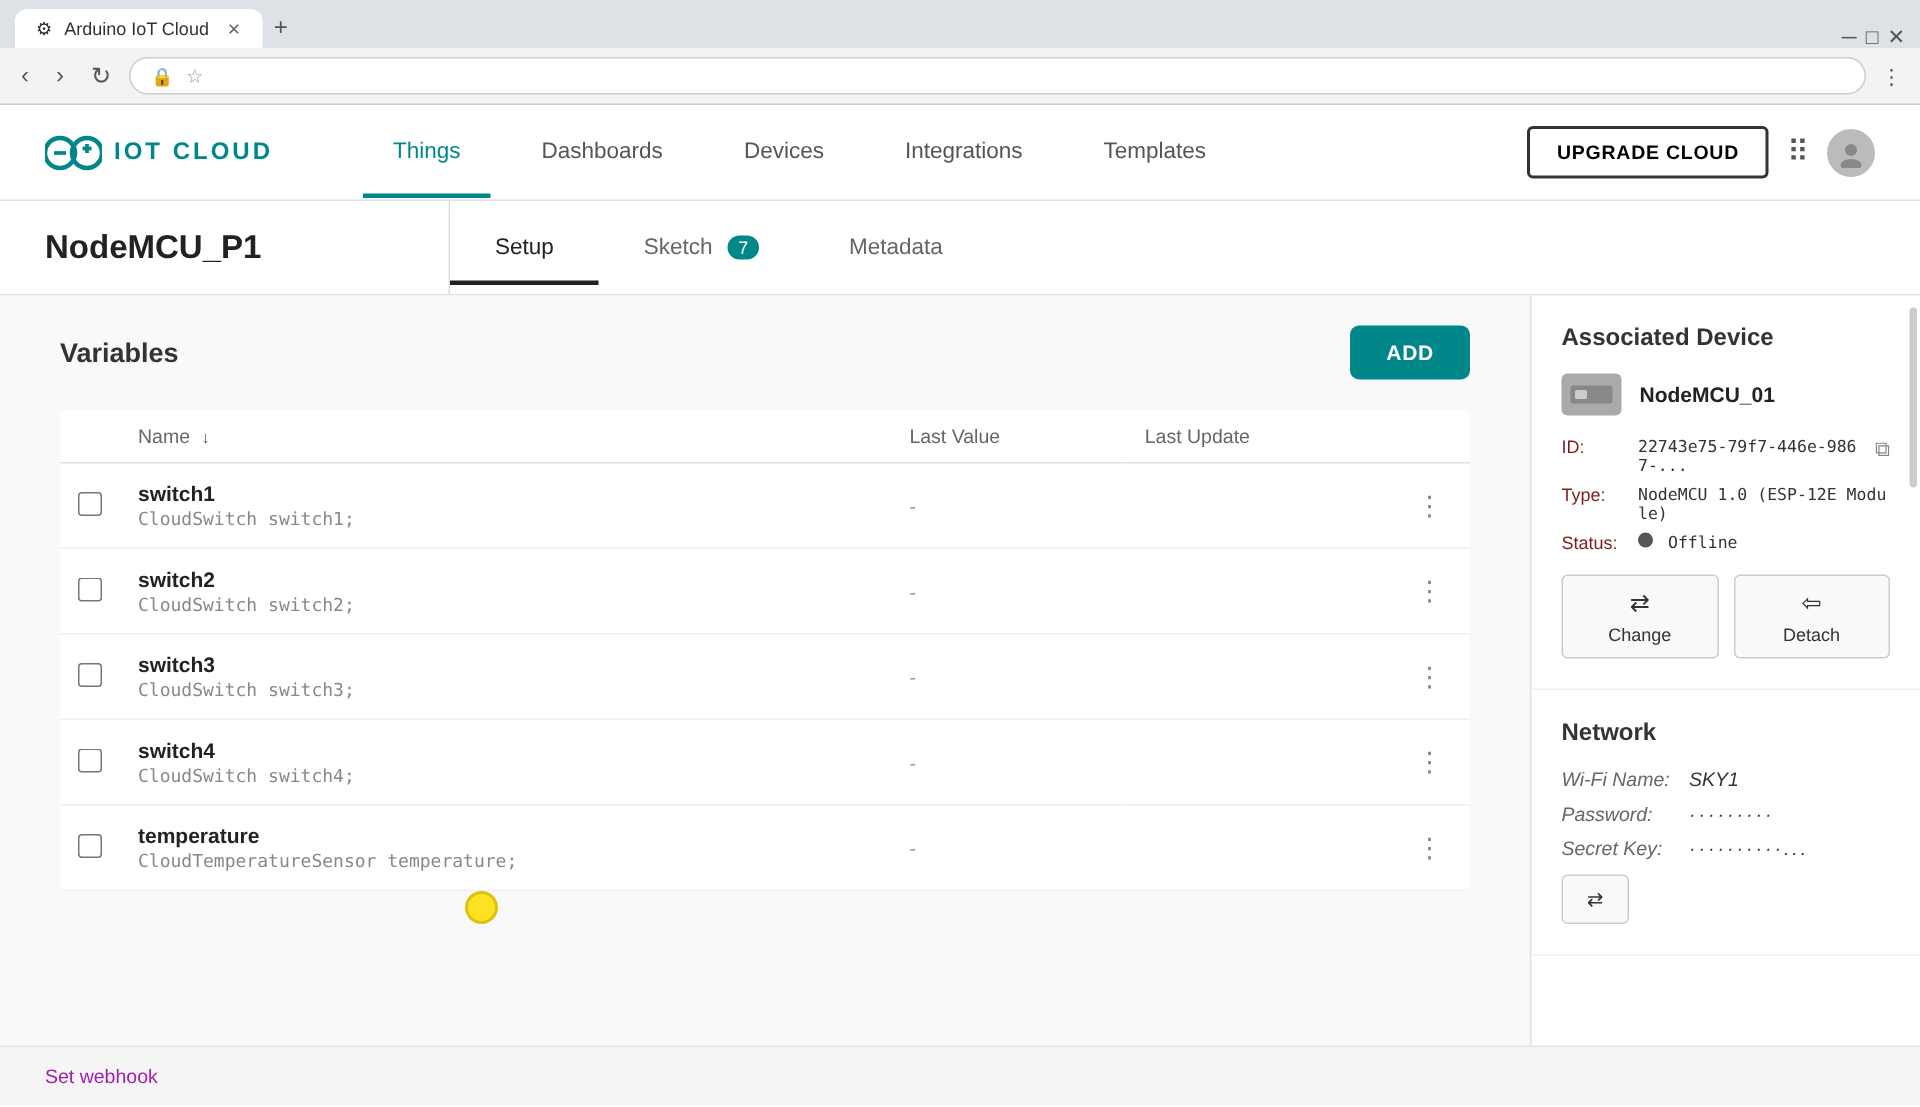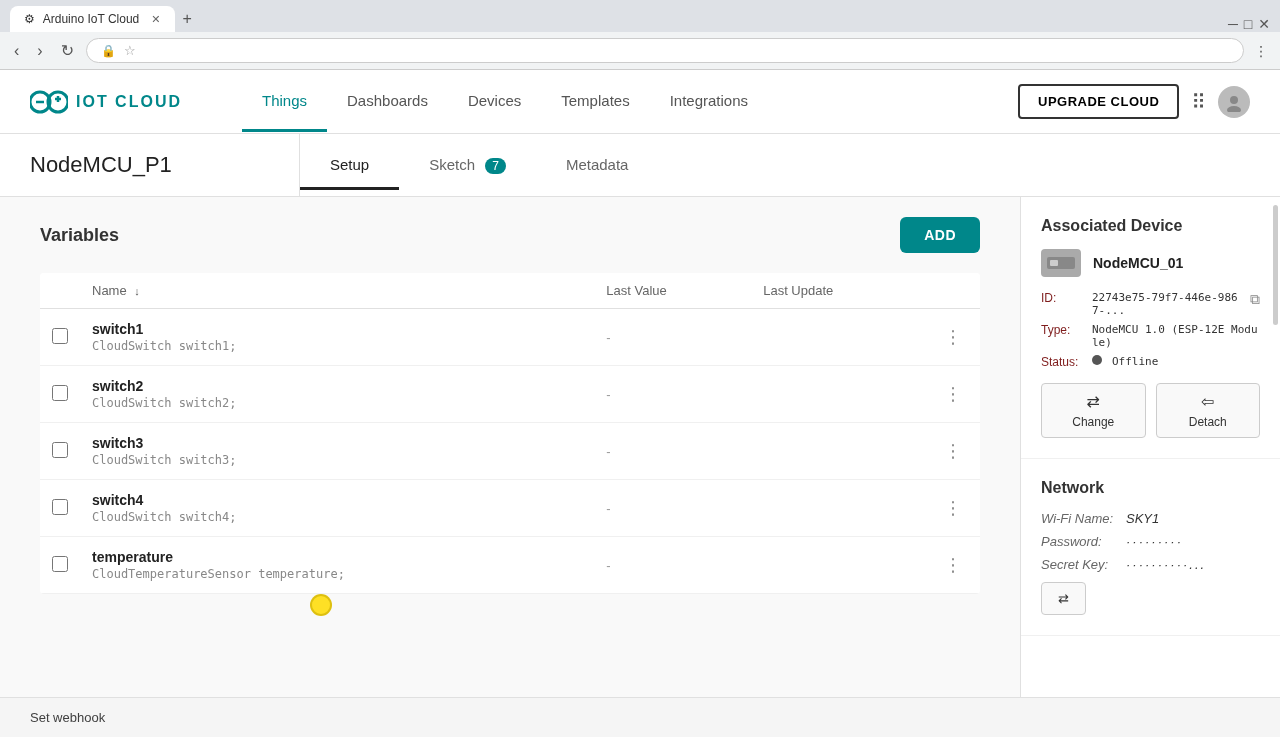--- a/index.html
+++ b/index.html
@@ -18,28 +18,28 @@
     .browser-actions { display: flex; gap: 4px; }
     .browser-action-btn { background: none; border: none; cursor: pointer; color: #555; font-size: 14px; padding: 2px 4px; }
 
     
     .app { background: #fff; min-height: calc(738px - 70px); }
 
     
     .app-header { background: #fff; border-bottom: 1px solid #e0e0e0; display: flex; align-items: center; padding: 0 30px; height: 64px; }
     .logo-area { display: flex; align-items: center; gap: 8px; margin-right: 60px; }
     .brand-name { font-size: 16px; font-weight: 700; color: #00878a; letter-spacing: 2px; }
-    .nav-links { display: flex; align-items: center; gap: 0; flex: 1; }
+    .nav-links { display: flex; align-items: center; gap: 14px; flex: 1; }
     .nav-link { padding: 20px 20px; font-size: 15px; color: #555; cursor: pointer; text-decoration: none; border-bottom: 3px solid transparent; transition: color 0.2s; }
     .nav-link.active { color: #00878a; border-bottom: 3px solid #00878a; font-weight: 500; }
     .header-actions { display: flex; align-items: center; gap: 12px; margin-left: auto; }
     .upgrade-btn { border: 2px solid #333; background: #fff; padding: 8px 18px; font-size: 13px; font-weight: 700; cursor: pointer; border-radius: 4px; letter-spacing: 0.5px; }
     .grid-icon { font-size: 20px; color: #555; cursor: pointer; }
     .avatar { width: 32px; height: 32px; border-radius: 50%; background: #ccc; cursor: pointer; }
-    .thing-title { font-size: 22px; font-weight: 400; color: #222; }
+    .thing-title { font-size: 22px; font-weight: 700; color: #222; }
     .thing-tab { padding: 14px 30px; font-size: 15px; cursor: pointer; color: #666; border-bottom: 3px solid transparent; margin-bottom: -2px; }
     .thing-tab.active { color: #222; border-bottom: 3px solid #222; font-weight: 500; }
     .thing-tab .badge { background: #00878a; color: #fff; border-radius: 12px; padding: 1px 7px; font-size: 12px; margin-left: 6px; }
 
     
     .main-layout { display: flex; gap: 0; padding: 0; }
 
     
     .variables-section { flex: 1; padding: 20px 40px; background: #f9f9f9; min-height: 500px; }
     .variables-header { display: flex; align-items: center; justify-content: space-between; margin-bottom: 20px; }
@@ -83,21 +83,21 @@
     .network-info { }
     .network-row { display: flex; align-items: center; margin-bottom: 8px; font-size: 13px; font-style: italic; }
     .network-label { color: #666; min-width: 85px; }
     .network-value { color: #333; font-weight: 500; }
     .network-dots { color: #333; letter-spacing: 2px; }
 
     .network-btn { border: 1px solid #ccc; background: #f9f9f9; padding: 8px 16px; border-radius: 4px; cursor: pointer; display: flex; align-items: center; gap: 6px; font-size: 13px; color: #333; margin-top: 10px; }
 
     
     .bottom-bar { background: #f5f5f5; border-top: 1px solid #e0e0e0; padding: 12px 30px; font-size: 13px; color: #555; }
-    .set-webhook-link { color: #404040; cursor: pointer; text-decoration: none; }
+    .set-webhook-link { color: #a21caf; cursor: pointer; text-decoration: none; }
 
     
     .cursor-dot { width: 22px; height: 22px; border-radius: 50%; background: rgba(255,220,0,0.85); border: 2px solid rgba(200,170,0,0.6); position: absolute; pointer-events: none; z-index: 9999; }
 
     
     .page-wrapper { position: relative; }
 
     
     .thing-header-row { display: flex; align-items: stretch; background: #fff; border-bottom: 1px solid #e0e0e0; }
     .thing-title-area { padding: 18px 30px; display: flex; align-items: center; border-right: 1px solid #e0e0e0; min-width: 300px; }
@@ -150,22 +150,22 @@
           <line x1="25" y1="9" x2="31" y2="9" stroke="#00878a" stroke-width="2.5"></line>
           <line x1="28" y1="6" x2="28" y2="12" stroke="#00878a" stroke-width="2.5"></line>
         </svg>
         <span class="brand-name">IOT CLOUD</span>
       </div>
 
       <nav class="nav-links">
         <a class="nav-link active">Things</a>
         <a class="nav-link">Dashboards</a>
         <a class="nav-link">Devices</a>
+        <a class="nav-link">Integrations</a>
         <a class="nav-link">Templates</a>
-        <a class="nav-link">Integrations</a>
       </nav>
 
       <div class="header-actions">
         <button class="upgrade-btn">UPGRADE CLOUD</button>
         <span class="grid-icon">⠿</span>
         <div class="avatar" style="background:#bbb; display:flex; align-items:center; justify-content:center;">
           <svg width="20" height="20" viewBox="0 0 20 20">
               <circle cx="10" cy="8" r="4" fill="#888"></circle>
               <ellipse cx="10" cy="18" rx="7" ry="4" fill="#888"></ellipse>
             </svg>

